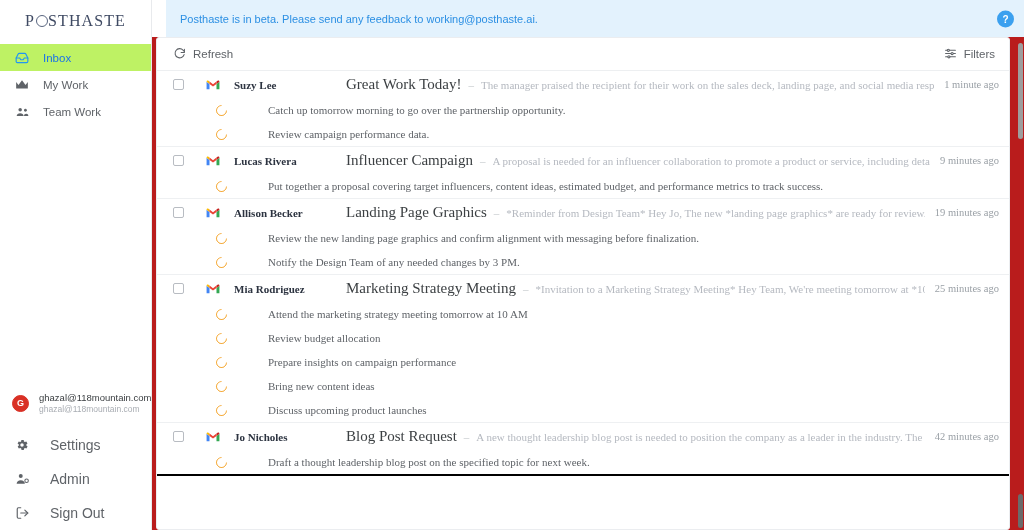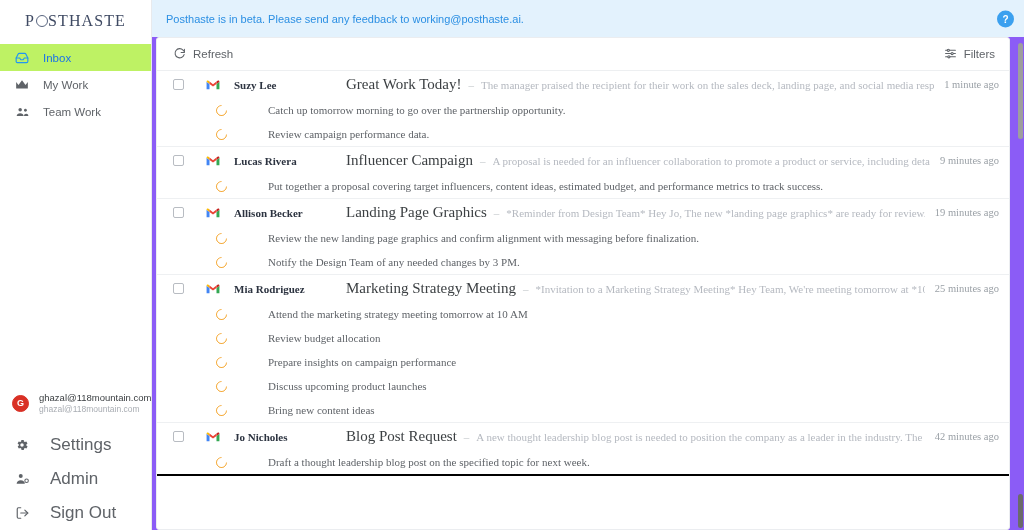--- a/index.html
+++ b/index.html
@@ -75,46 +75,47 @@
     background: #d93025; color: #fff;
     font-size: 9px; font-weight: bold;
     display: flex; align-items: center; justify-content: center;
     flex-shrink: 0;
     border: 1.5px solid #d93025;
   }
   .account-text { display: flex; flex-direction: column; line-height: 1.25; overflow: hidden; }
   .account-main { font-size: 9.5px; color: #3c4043; white-space: nowrap; }
   .account-sub { font-size: 8.5px; color: #a9adb3; white-space: nowrap; }
 
-  .bottom-nav .nav-item { height: 34px; font-size: 17px; gap: 20px; }
+  .bottom-nav .nav-item { height: 34px; font-size: 14px; gap: 20px; }
 
   
   .main { flex: 1; display: flex; flex-direction: column; min-width: 0; background: #ffffff; }
 
   .banner {
     height: 37px;
     background: #e3f2fd;
     display: flex; align-items: center;
     padding: 0 14px 0 14px;
     position: relative;
     flex-shrink: 0;
+    margin-left: 14px;
   }
   .banner-text { font-size: 11px; color: #2b8fe3; }
   .help-btn {
     position: absolute; right: 10px; top: 50%; transform: translateY(-50%);
     width: 17px; height: 17px; border-radius: 50%;
     background: #3ba0ef; color: #fff;
     font-size: 10px; font-weight: bold;
     display: flex; align-items: center; justify-content: center;
     cursor: pointer;
   }
 
   .content-area {
     flex: 1;
-    background: #8b5cf6;
+    background: #b91c1c;
     padding: 0 14px 0 4px;
     display: flex; flex-direction: column;
     min-height: 0;
     position: relative;
   }
 
   .card {
     background: #ffffff;
     border: 1px solid #ebedf0;
     border-radius: 3px;
@@ -428,25 +429,25 @@
               <div class="task-row">
                 <div class="task-ico"></div>
                 <div class="task-text">Review budget allocation</div>
               </div>
               <div class="task-row">
                 <div class="task-ico"></div>
                 <div class="task-text">Prepare insights on campaign performance</div>
               </div>
               <div class="task-row">
                 <div class="task-ico"></div>
+                <div class="task-text">Bring new content ideas</div>
+              </div>
+              <div class="task-row">
+                <div class="task-ico"></div>
                 <div class="task-text">Discuss upcoming product launches</div>
-              </div>
-              <div class="task-row">
-                <div class="task-ico"></div>
-                <div class="task-text">Bring new content ideas</div>
               </div>
             </div>
             <div class="thread">
               <div class="email-row">
                 <div class="chk"></div>
                 <svg class="gm" viewBox="0 0 48 36">
                   <path fill="#4285f4" d="M2 34V8.2L12 16V34z"></path>
                   <path fill="#34a853" d="M46 34V8.2L36 16V34z"></path>
                   <path fill="#fbbc04" d="M2 8.2C2 4.8 5.8 3.1 8.3 5.1L12 8v8z"></path>
                   <path fill="#c5221f" d="M46 8.2C46 4.8 42.2 3.1 39.7 5.1L36 8v8z"></path>

